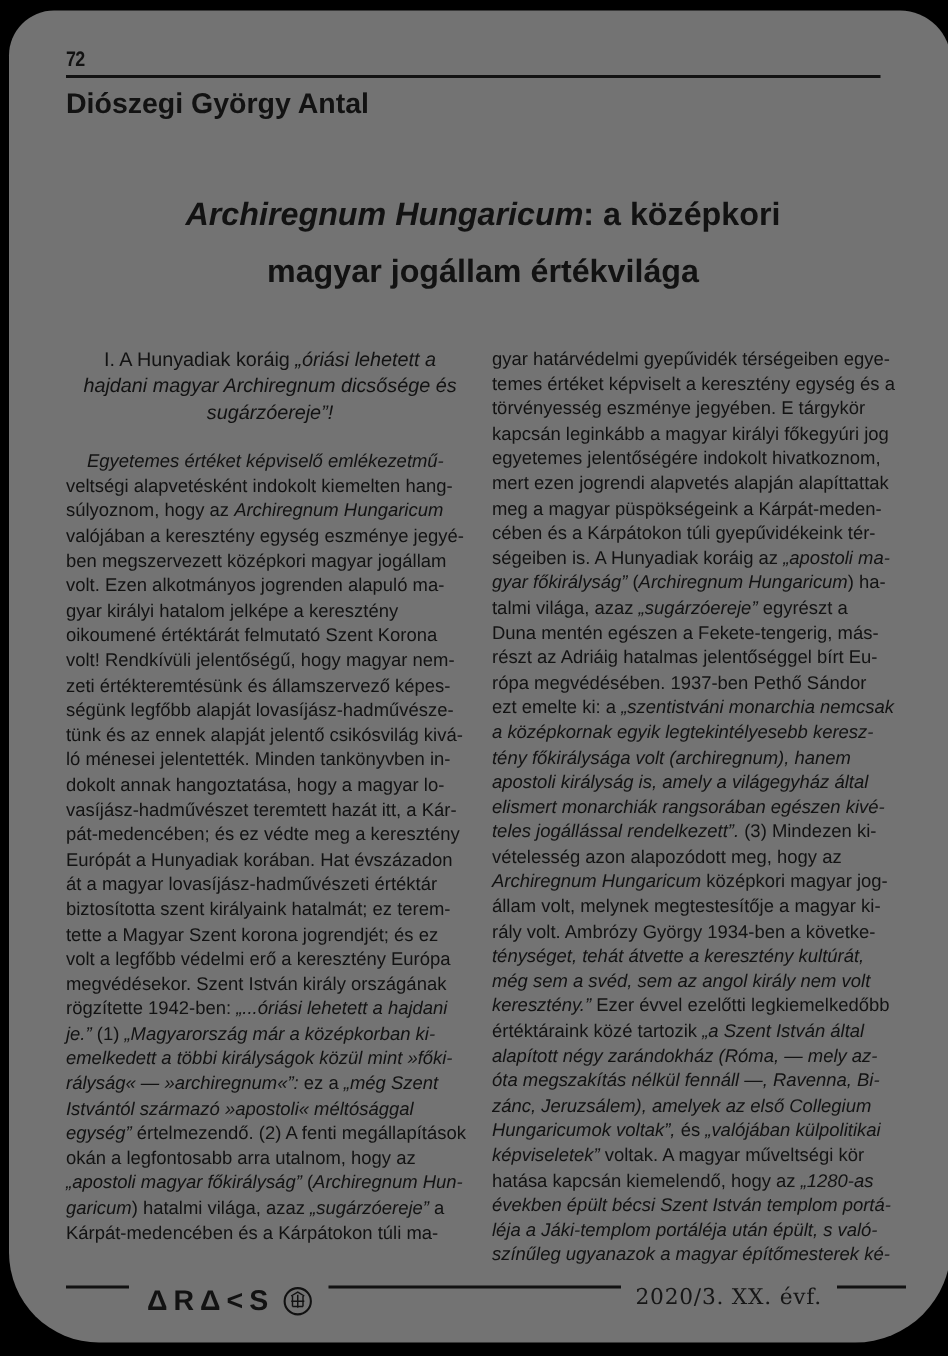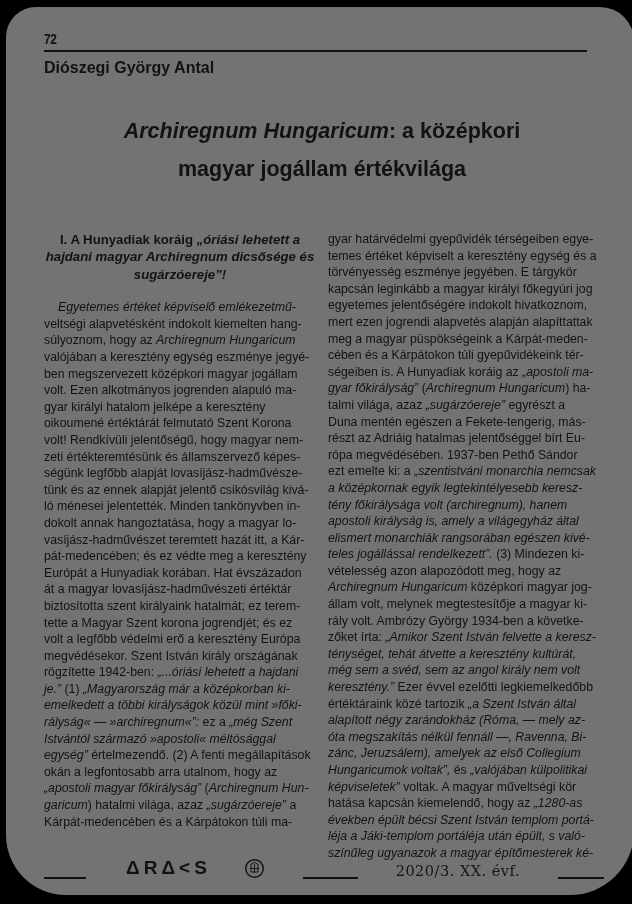--- a/index.html
+++ b/index.html
@@ -11,35 +11,35 @@
     overflow:hidden;
   }
   .page{
     position:absolute;left:6px;top:7px;width:628px;height:888px;
     background:#737373;
     border-radius:30px 34px 64px 60px;
   }
   .header{position:absolute;left:38px;top:24px;width:556px;}
   .pagenum{font-size:14px;font-weight:bold;letter-spacing:-0.5px;transform:scaleX(0.85);transform-origin:left center;}
   .rule{height:2.2px;background:#121212;margin-top:3px;width:543px;}
-  .author{margin-top:7px;font-size:16px;font-weight:bold;}
+  .author{margin-top:7px;font-size:19px;font-weight:bold;}
   .title{
-    position:absolute;top:106px;left:38px;width:556px;
+    position:absolute;top:118px;left:38px;width:556px;
     text-align:center;font-size:21.5px;font-weight:bold;line-height:37.5px;
   }
   .it{font-style:italic;}
   .cols{position:absolute;top:224px;left:38px;width:556px;display:flex;gap:12px;}
   .col{width:272px;}
   .heading-wrap{margin-bottom:16px;}
-  .hline{text-align:center;font-weight:bold;font-size:13.2px;line-height:17.4px;white-space:nowrap;}
+  .hline{text-align:center;font-weight:normal;font-size:13.2px;line-height:17.4px;white-space:nowrap;}
   .bline{font-size:12.3px;line-height:16.6px;height:16.6px;white-space:nowrap;}
   .ind{text-indent:14px;font-style:italic;}
   .footer{
     position:absolute;left:38px;right:30px;bottom:16px;
-    display:flex;align-items:flex-end;gap:28px;
+    display:flex;align-items:flex-start;
   }
   .frule{height:2.4px;background:#111;}
   .fl{width:42px;}
   .fm{flex:1;margin:0 10px;}
   .fr{width:46px;margin-left:10px;}
   .logo{font-size:19px;letter-spacing:4px;font-weight:bold;margin-left:12px;white-space:nowrap;}
   .emblem{margin-left:5px;display:flex;align-items:center;}
   .issue{
     font-family:"DejaVu Serif", serif;
     font-size:14.5px;letter-spacing:0.5px;white-space:nowrap;color:#161616;
@@ -119,21 +119,20 @@
         <div class="bline jline"><span>ezt emelte ki: a </span><span class="it">„szentistváni monarchia nemcsak</span></div>
         <div class="bline jline"><span class="it">a középkornak egyik legtekintélyesebb keresz-</span></div>
         <div class="bline jline"><span class="it">tény főkirálysága volt (archiregnum), hanem</span></div>
         <div class="bline jline"><span class="it">apostoli királyság is, amely a világegyház által</span></div>
         <div class="bline jline"><span class="it">elismert monarchiák rangsorában egészen kivé-</span></div>
         <div class="bline jline"><span class="it">teles jogállással rendelkezett”.</span><span> (3) Mindezen ki-</span></div>
         <div class="bline jline"><span>vételesség azon alapozódott meg, hogy az</span></div>
         <div class="bline jline"><span class="it">Archiregnum Hungaricum</span><span> középkori magyar jog-</span></div>
         <div class="bline jline"><span>állam volt, melynek megtestesítője a magyar ki-</span></div>
         <div class="bline jline"><span>rály volt. Ambrózy György 1934-ben a követke-</span></div>
-        <div class="bline jline"><span>zőket írta: </span><span class="it">„Amikor Szent István felvette a keresz-</span></div>
         <div class="bline jline"><span class="it">ténységet, tehát átvette a keresztény kultúrát,</span></div>
         <div class="bline jline"><span class="it">még sem a svéd, sem az angol király nem volt</span></div>
         <div class="bline jline"><span class="it">keresztény.”</span><span> Ezer évvel ezelőtti legkiemelkedőbb</span></div>
         <div class="bline jline"><span>értéktáraink közé tartozik </span><span class="it">„a Szent István által</span></div>
         <div class="bline jline"><span class="it">alapított négy zarándokház (Róma, — mely az-</span></div>
         <div class="bline jline"><span class="it">óta megszakítás nélkül fennáll —, Ravenna, Bi-</span></div>
         <div class="bline jline"><span class="it">zánc, Jeruzsálem), amelyek az első Collegium</span></div>
         <div class="bline jline"><span class="it">Hungaricumok voltak”,</span><span> és </span><span class="it">„valójában külpolitikai</span></div>
         <div class="bline jline"><span class="it">képviseletek”</span><span> voltak. A magyar műveltségi kör</span></div>
         <div class="bline jline"><span>hatása kapcsán kiemelendő, hogy az </span><span class="it">„1280-as</span></div>

